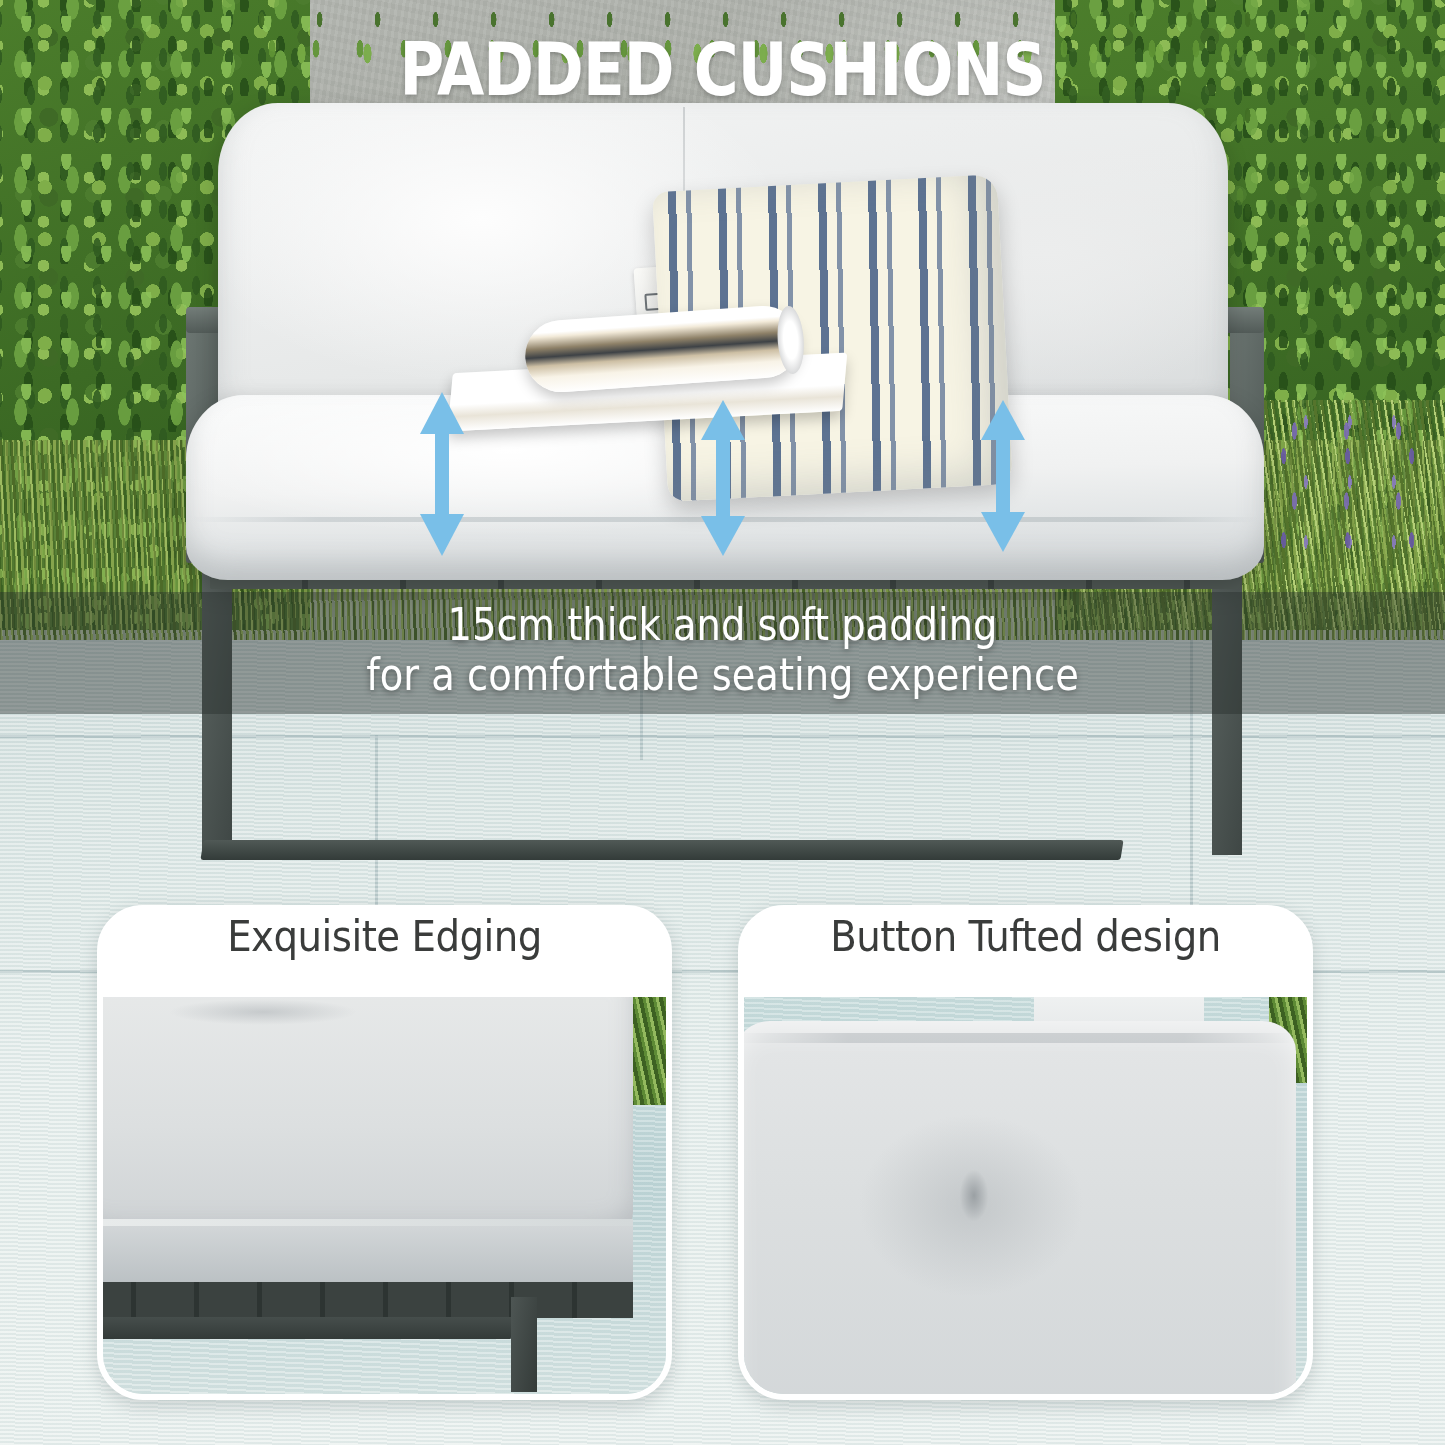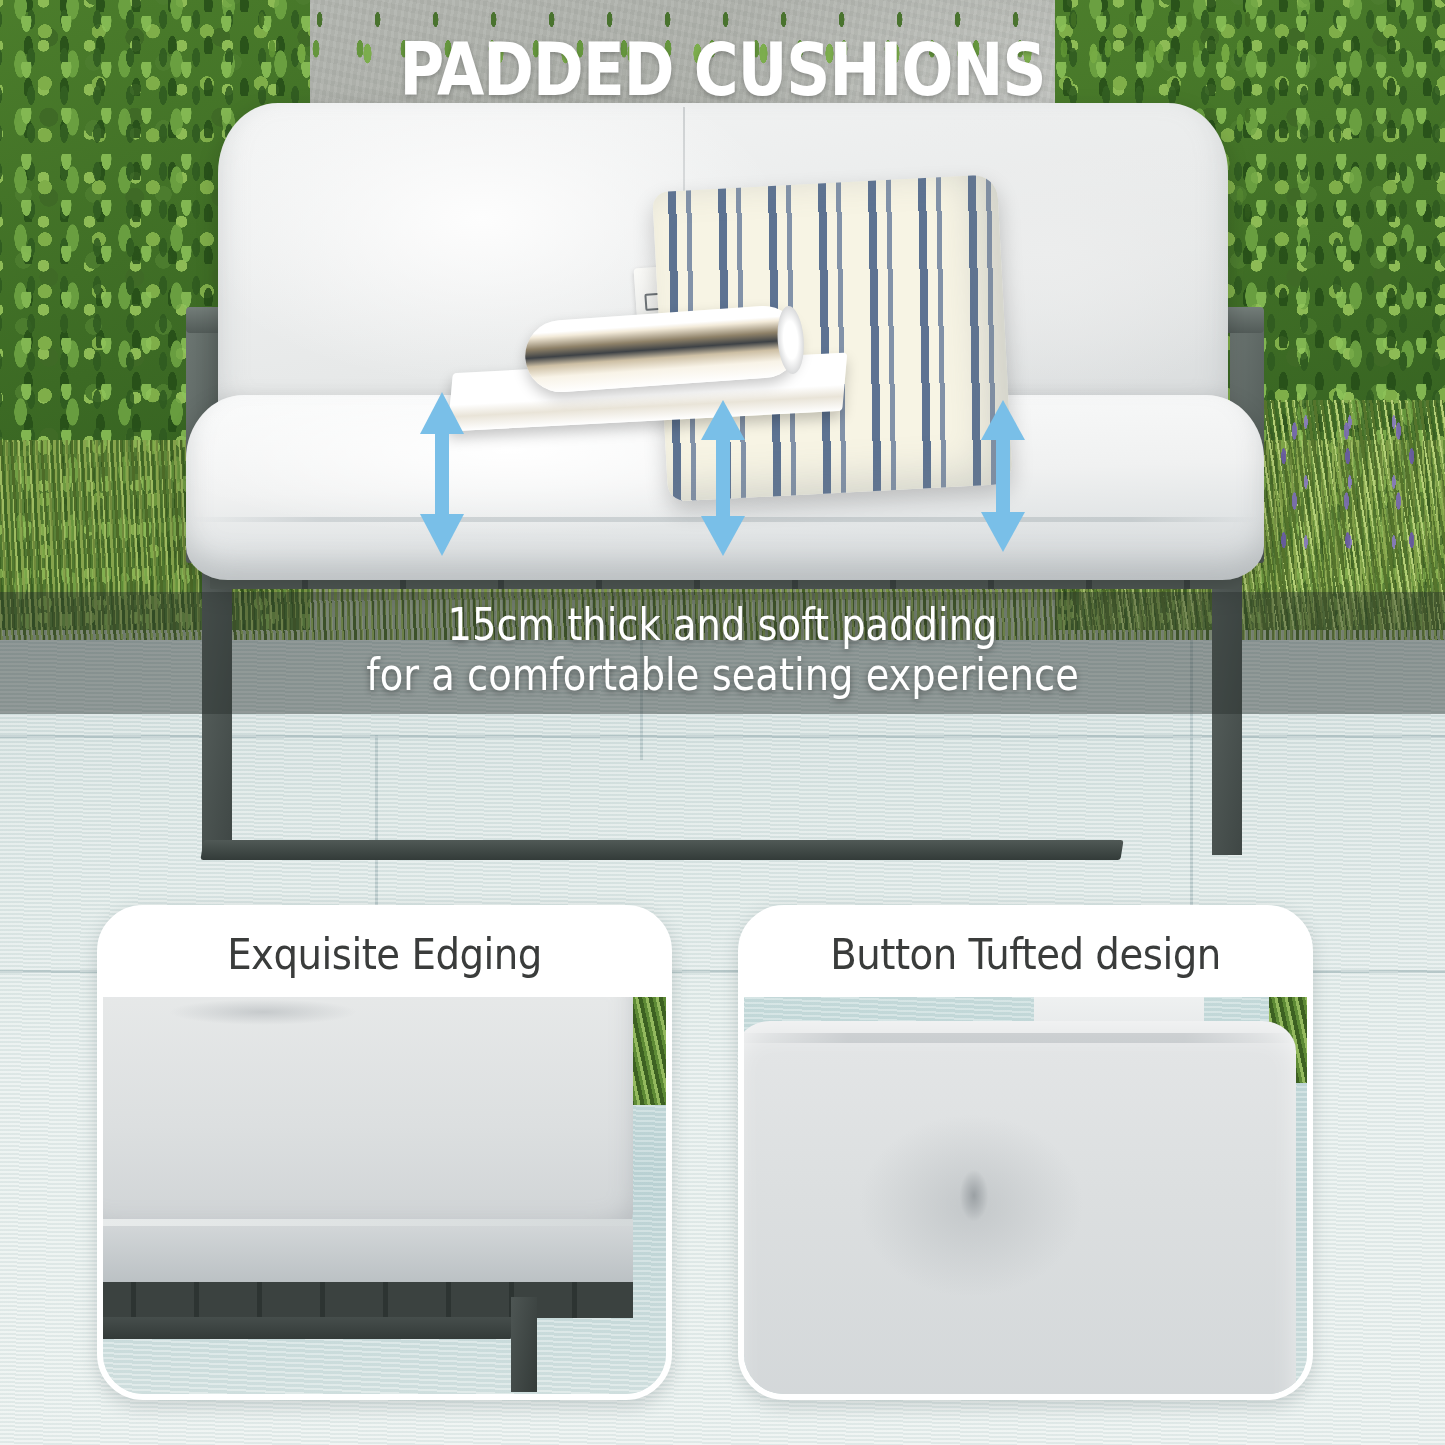--- a/index.html
+++ b/index.html
@@ -229,21 +229,21 @@
     position:absolute; top:905px; width:575px; height:495px;
     border-radius:46px; overflow:hidden;
     background:#ffffff;
     border:6px solid #ffffff;
     box-shadow:0 6px 18px rgba(60,75,80,.20);
   }
   .card-left{ left:97px; }
   .card-right{ left:738px; }
   .card-head{
     position:relative; height:86px; background:#ffffff;
-    display:flex; align-items:center; justify-content:center;
+    display:flex; justify-content:center;
   }
   .card-head span{
     font-size:43px; color:#3a3c3b; letter-spacing:-.5px; font-weight:400;
     font-family:"DejaVu Sans Condensed","Liberation Sans","Liberation Sans",sans-serif;
   }
   .card-body{ position:relative; height:397px; overflow:hidden; background:#dfe8e8; }
 
   
   .lc-tile{ position:absolute; inset:0;
     background:linear-gradient(180deg,#cfe0e0 0%,#bdd4d6 45%,#d7e4e3 100%); }

